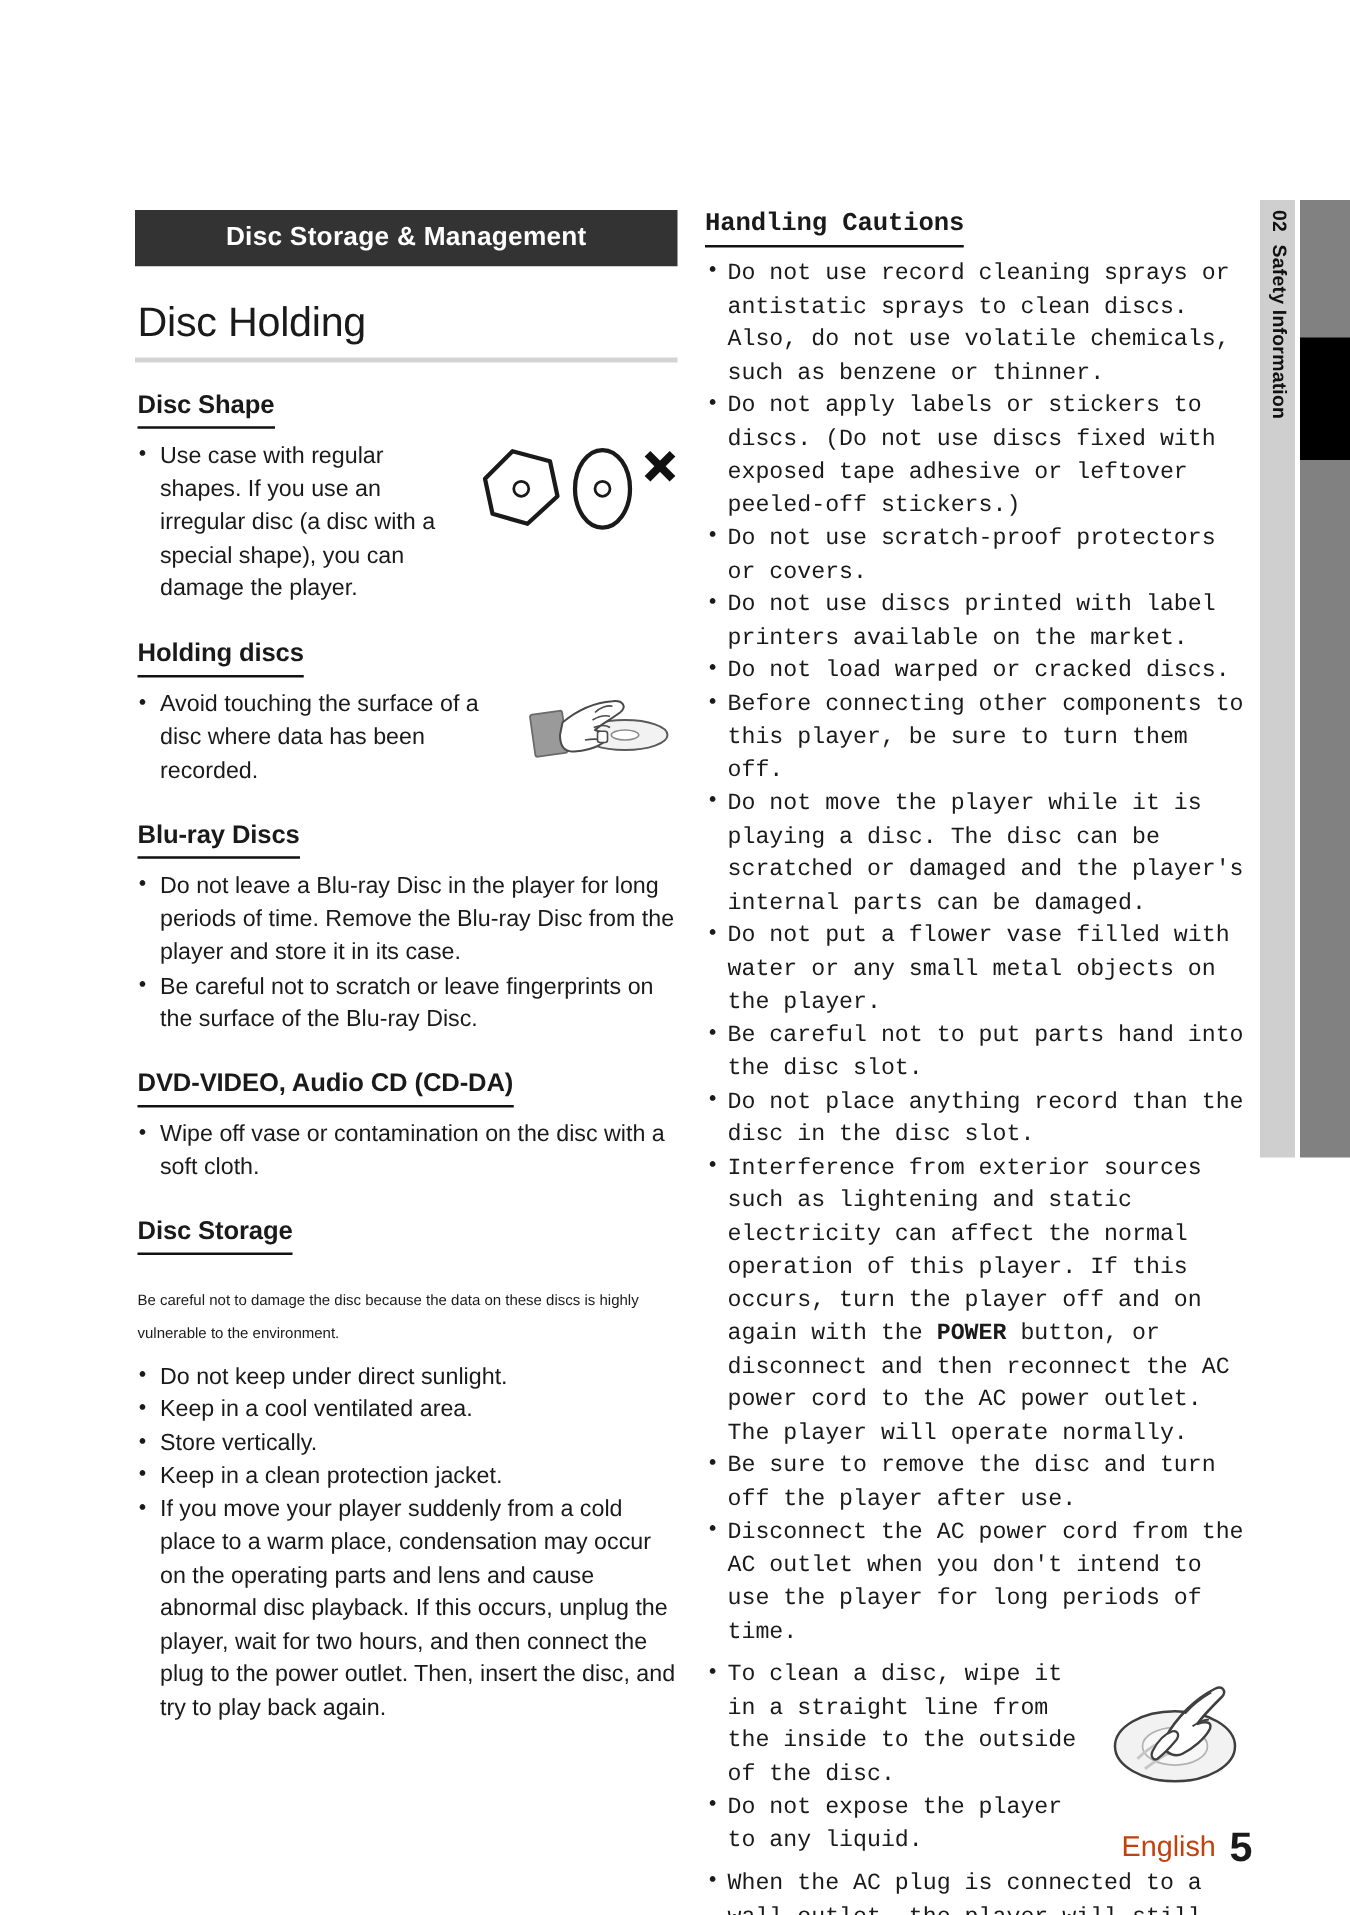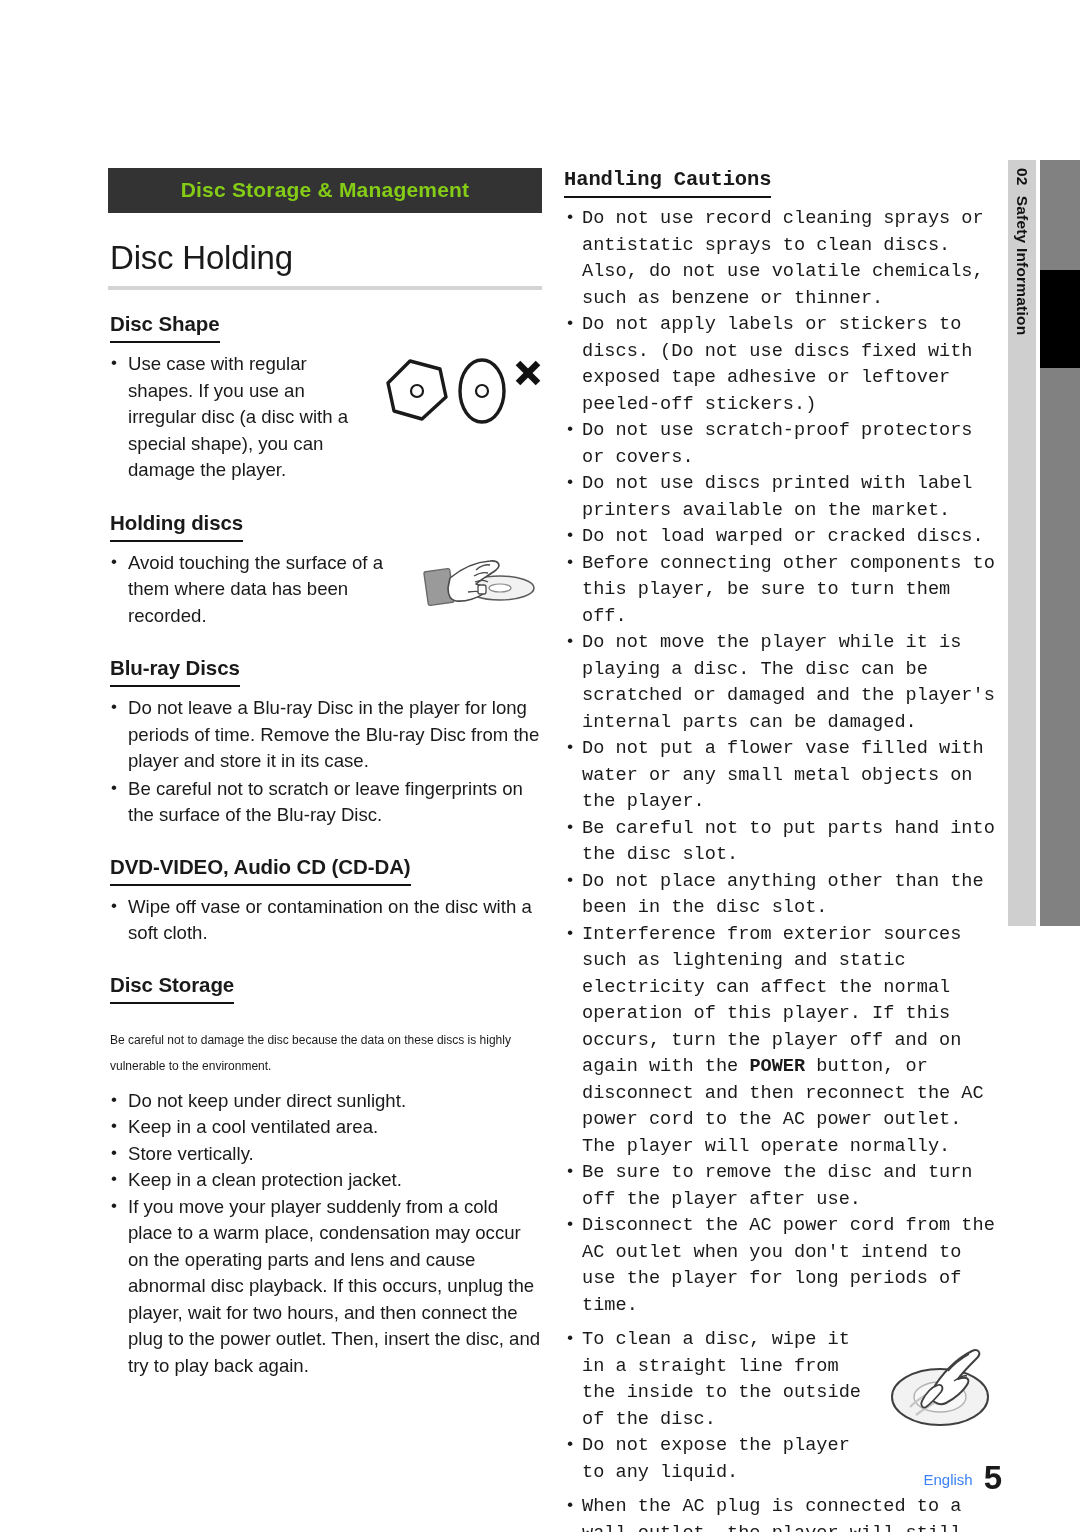--- a/index.html
+++ b/index.html
@@ -68,21 +68,21 @@
     position: absolute;
     top: 168px;
     width: 434px;
   }
   .col-left  { left: 108px; }
   .col-right { left: 562px; font-family: Liberation Mono, monospace; }
 
   
   .banner {
     background: #333333;
-    color: #84cc16;
+    color: #ffffff;
     font-size: 21px;
     font-weight: bold;
     text-align: center;
     padding: 10px 0 11px 0;
     letter-spacing: 0.2px;
   }
 
   
   .chapter-title {
     font-size: 33px;
@@ -164,22 +164,22 @@
   
   .footer {
     position: absolute;
     left: 0;
     top: 1455px;
     width: 1002px;
     text-align: right;
     white-space: nowrap;
   }
   .footer-lang {
-    font-size: 15px;
-    color: #3b82f6;
+    font-size: 23px;
+    color: #c2410c;
     margin-left: 41px;
   }
   .footer-page {
     font-size: 33px;
     font-weight: bold;
     margin-left: 11px;
     position: relative;
     top: 4px;
   }
 </style>
@@ -241,21 +241,21 @@
         <path d="M28 26 C40 16 54 10 68 9 C76 8 80 13 74 18 C66 24 58 28 54 32
                  C60 34 66 36 62 41 C56 46 44 50 34 49 C28 48 26 42 26 36 Z" fill="#ffffff" stroke="#4a4a4a" stroke-width="1.6" stroke-linejoin="round"></path>
 
         <path d="M54 18 C58 14 64 12 68 13" fill="none" stroke="#4a4a4a" stroke-width="1.3"></path>
         <path d="M52 24 C57 21 62 20 66 21" fill="none" stroke="#4a4a4a" stroke-width="1.3"></path>
         <path d="M53 30 C58 28 63 28 66 30" fill="none" stroke="#4a4a4a" stroke-width="1.3"></path>
         <path d="M46 40 C52 39 58 39 61 41" fill="none" stroke="#4a4a4a" stroke-width="1.3"></path>
         <rect x="56" y="33" width="8" height="9" rx="2" fill="#ffffff" stroke="#4a4a4a" stroke-width="1.3"></rect>
       </svg>
       <ul class="bullets">
-        <li>Avoid touching the surface of a them where data has been recorded.</li>
+        <li>Avoid touching the surface of a disc where data has been recorded.</li>
       </ul>
     </div>
 
     <div class="subhead">
       <span>Blu-ray Discs</span>
       <span class="rule"></span>
     </div>
     <ul class="bullets">
       <li>Do not leave a Blu-ray Disc in the player for long periods of time. Remove the Blu-ray Disc from the player and store it in its case.</li>
       <li>Be careful not to scratch or leave fingerprints on the surface of the Blu-ray Disc.</li>
@@ -293,21 +293,21 @@
     <ul class="bullets tight">
       <li>Do not use record cleaning sprays or antistatic sprays to clean discs. Also, do not use volatile chemicals, such as benzene or thinner.</li>
       <li>Do not apply labels or stickers to discs. (Do not use discs fixed with exposed tape adhesive or leftover peeled-off stickers.)</li>
       <li>Do not use scratch-proof protectors or covers.</li>
       <li>Do not use discs printed with label printers available on the market.</li>
       <li>Do not load warped or cracked discs.</li>
       <li>Before connecting other components to this player, be sure to turn them off.</li>
       <li>Do not move the player while it is playing a disc. The disc can be scratched or damaged and the player's internal parts can be damaged.</li>
       <li>Do not put a flower vase filled with water or any small metal objects on the player.</li>
       <li>Be careful not to put parts hand into the disc slot.</li>
-      <li>Do not place anything other than the been in the disc slot.</li>
+      <li>Do not place anything record than the disc in the disc slot.</li>
       <li>
         <span>Interference from exterior sources such as lightening and static electricity can affect the normal operation of this player. If this occurs, turn the player off and on again with the </span><b class="inline-bold">POWER</b><span> button, or disconnect and then reconnect the AC power cord to the AC power outlet. The player will operate normally.</span>
       </li>
       <li>Be sure to remove the disc and turn off the player after use.</li>
       <li>Disconnect the AC power cord from the AC outlet when you don't intend to use the player for long periods of time.</li>
     </ul>
 
     <div class="clearfix">
       <svg class="fig-wipe" viewBox="0 0 112 104">
 

